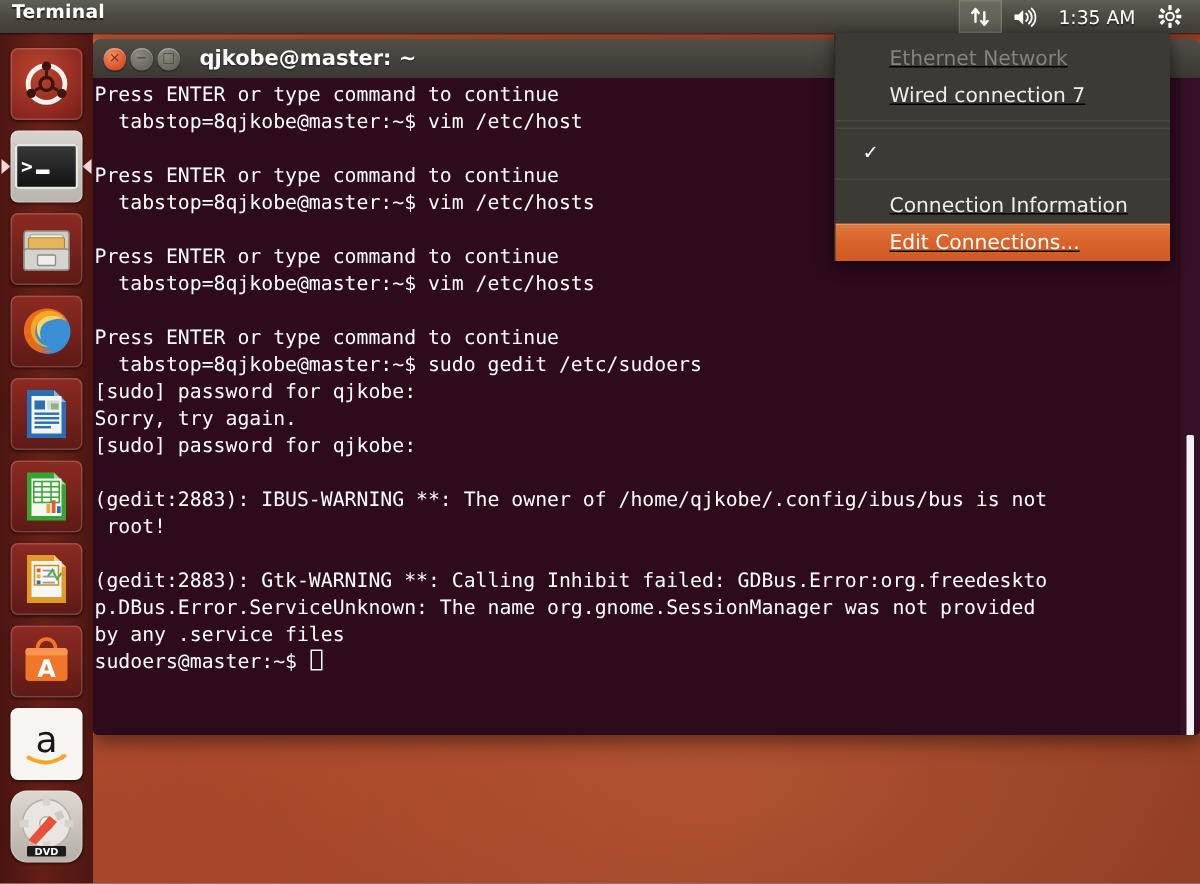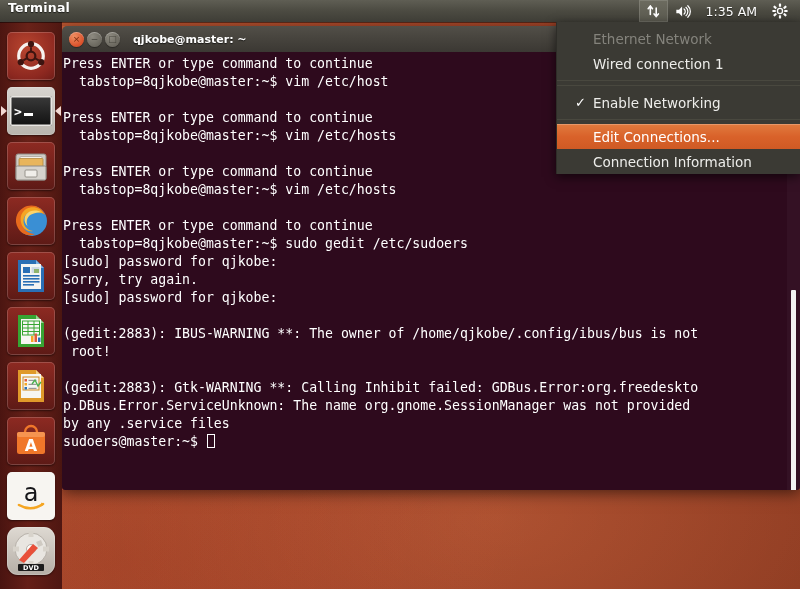--- a/index.html
+++ b/index.html
@@ -163,21 +163,21 @@
     justify-content: center;
     font-size: 9px;
     color: #4a2010;
     box-shadow: inset 0 1px 0 rgba(255,255,255,0.3), 0 1px 1px rgba(0,0,0,0.35);
   }
   .wbtn.close { background: radial-gradient(circle at 35% 30%, #f08f62, #d9502a 70%); color:#7a2b10; }
   .wbtn.min   { background: radial-gradient(circle at 35% 30%, #8d8a80, #6b685f 70%); color:#46443d; }
   .wbtn.max   { background: radial-gradient(circle at 35% 30%, #8d8a80, #6b685f 70%); color:#46443d; }
   #terminal-title-text {
     color: #ffffff;
-    font-size: 11px;
+    font-size: 14px;
     font-weight: bold;
     margin-left: 10px;
     text-shadow: 0 1px 1px rgba(0,0,0,0.6);
   }
   #terminal-body {
     position: relative;
     height: 438px;
     background: #2e0a1d;
     overflow: hidden;
     border-bottom-left-radius: 3px;
@@ -221,27 +221,28 @@
     height: 206px;
     background: #f2f2f2;
     border-radius: 1px;
   }
 
   
   #network-menu {
     position: absolute;
     left: 556px;
     top: 22px;
-    width: 244px;
+    width: 224px;
     background: #3b3a34;
     z-index: 60;
     padding: 4px 0 0 0;
     box-shadow: 0 3px 10px rgba(0,0,0,0.6);
     border-left: 1px solid #2e2d28;
     box-sizing: border-box;
+    text-decoration: underline;
   }
   .menu-item {
     position: relative;
     height: 25px;
     display: flex;
     align-items: center;
     padding-left: 36px;
     padding-right: 12px;
     color: #ededea;
     font-size: 13.5px;
@@ -507,39 +508,38 @@
 
   </div>
 
   <div id="network-menu">
 
     <div class="menu-item disabled">
       <span>Ethernet Network</span>
     </div>
 
     <div class="menu-item">
-      <span>Wired connection 1</span>
+      <span>Wired connection 7</span>
     </div>
 
 
     <div class="menu-sep"></div>
 
 
     <div class="menu-sep"></div>
 
     <div class="menu-item">
       <span class="menu-check">✓</span>
-      <span>Enable Networking</span>
     </div>
 
     <div class="menu-sep"></div>
+
+    <div class="menu-item">
+      <span>Connection Information</span>
+    </div>
 
     <div class="menu-item highlight">
       <span>Edit Connections...</span>
     </div>
 
-    <div class="menu-item">
-      <span>Connection Information</span>
-    </div>
-
   </div>
 
 </div>
 
 </body></html>

